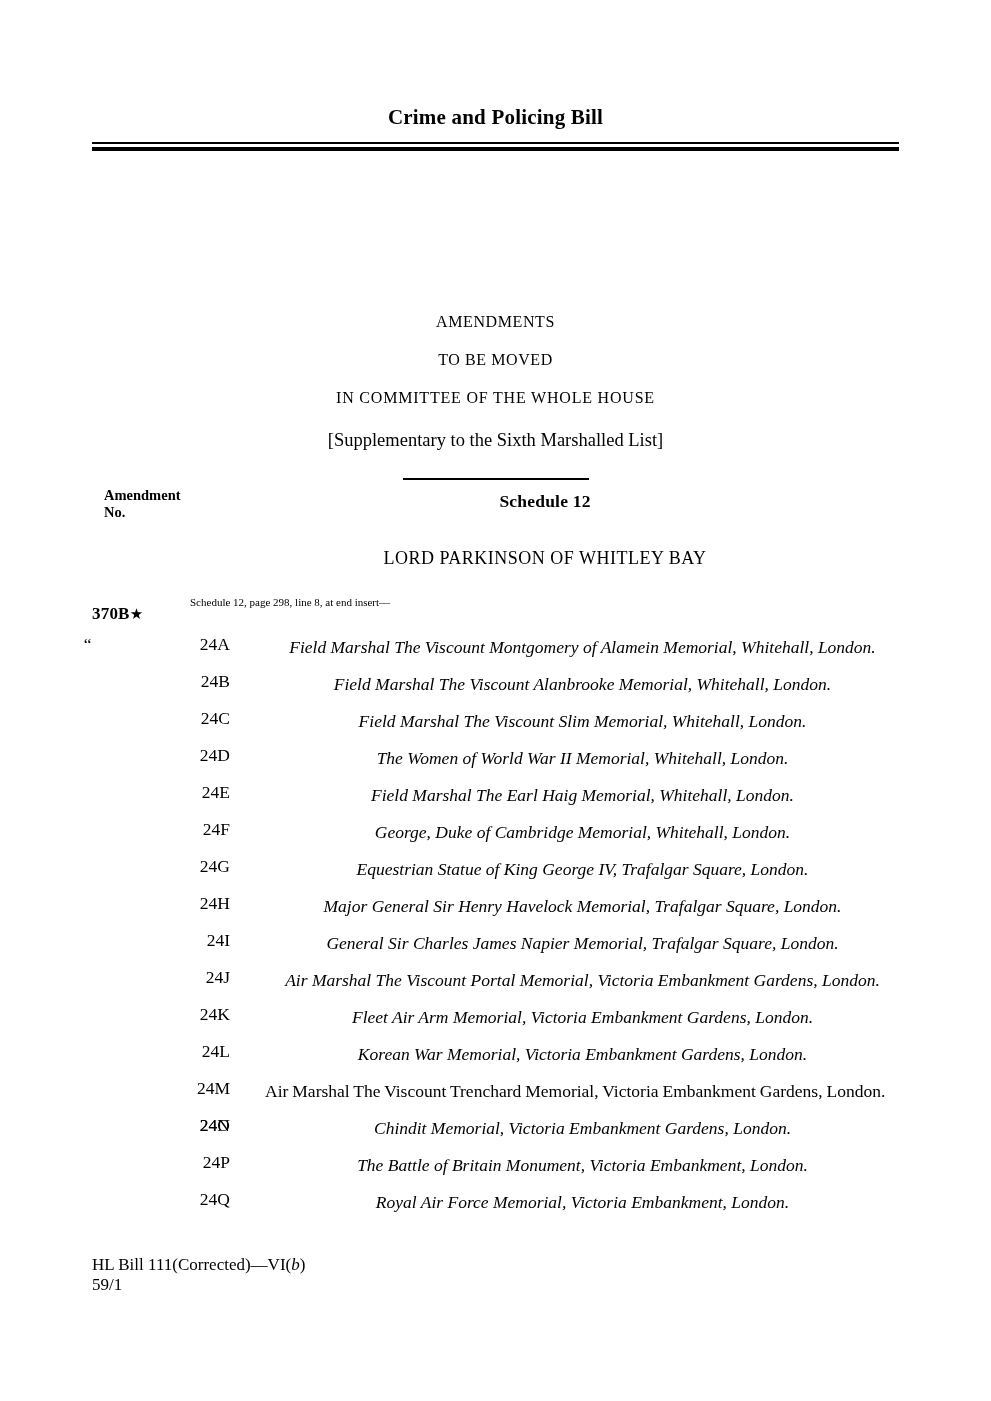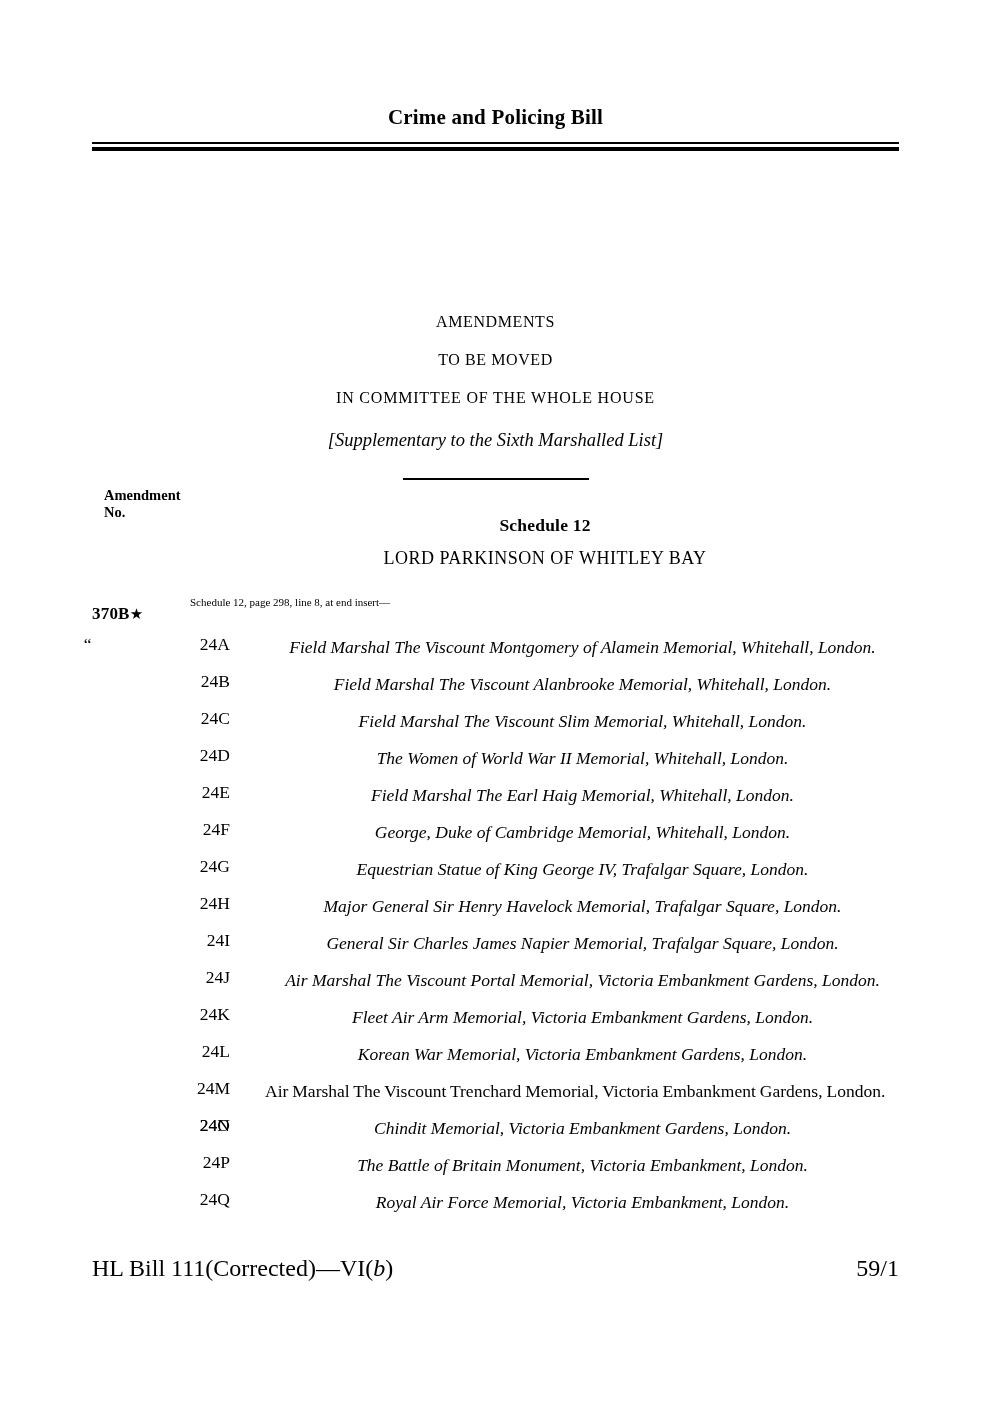--- a/index.html
+++ b/index.html
@@ -69,21 +69,20 @@
     font-size: 16px;
     line-height: 38px;
     letter-spacing: 0.6px;
     white-space: nowrap;
   }
   .hb-line.l3 {
     letter-spacing: 0.8px;
   }
   .hb-italic {
     font-size: 18.5px;
-    font-style: italic;
     line-height: 38px;
     margin-top: 4px;
   }
   .short-rule {
     width: 186px;
     height: 2px;
     background: #000;
     margin: 19px auto 0 auto;
   }
 
@@ -95,21 +94,21 @@
     font-size: 14.5px;
     font-weight: bold;
     line-height: 17px;
     width: 140px;
   }
 
   
   .schedule-heading {
     position: absolute;
     left: 190px;
-    top: 515px;
+    top: 491px;
     width: 710px;
     text-align: center;
     font-size: 17.5px;
     font-weight: bold;
     letter-spacing: 0.2px;
   }
 
   
   .sponsor {
     position: absolute;
@@ -194,24 +193,25 @@
     text-align: center;
     font-style: italic;
   }
 
   
   .footer {
     position: absolute;
     left: 92px;
     top: 1255px;
     width: 807px;
-    font-size: 24px;
+    font-size: 17px;
     display: flex;
     justify-content: space-between;
     align-items: baseline;
+    flex-direction: column;
   }
   .footer-left { white-space: nowrap; }
   .footer-left i { font-style: italic; }
   .footer-right { white-space: nowrap; }
 </style>
 </head>
 <body>
 
 <div class="page">
 

